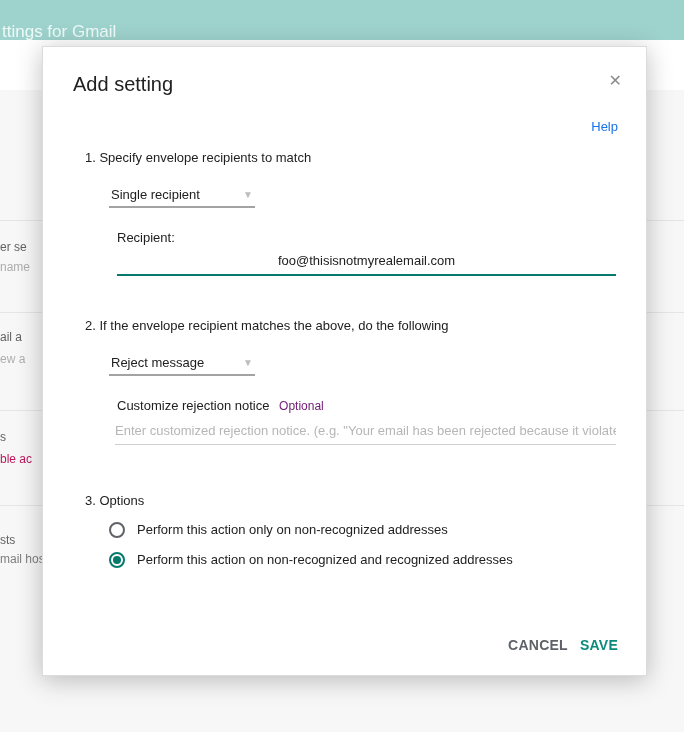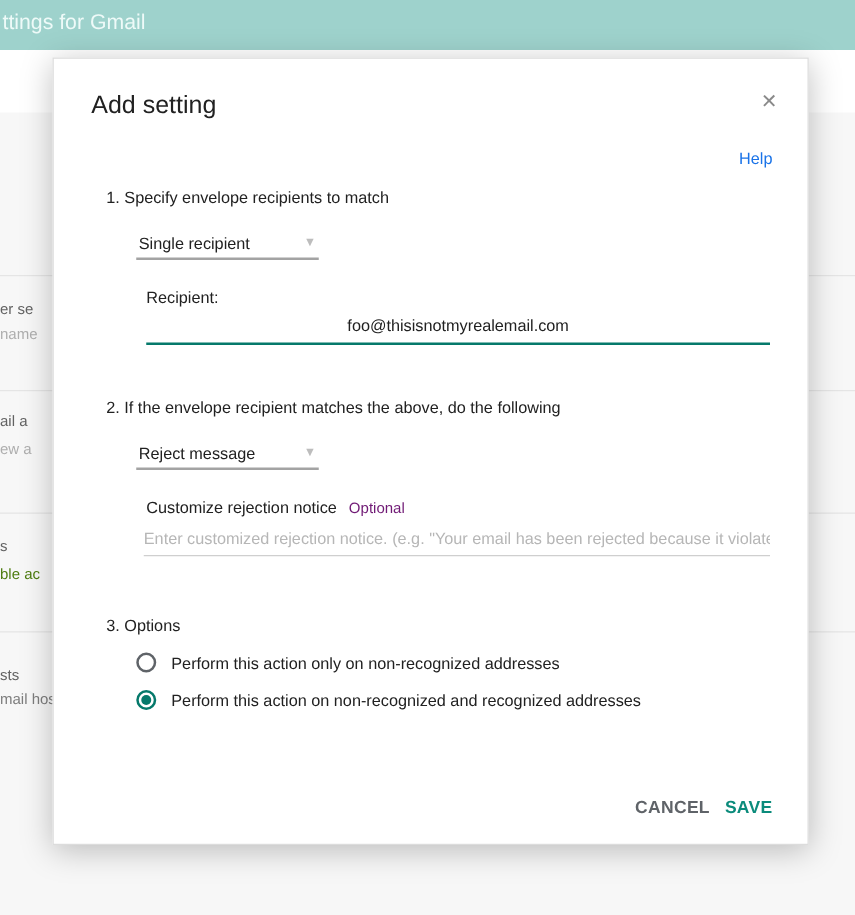--- a/index.html
+++ b/index.html
@@ -1,20 +1,20 @@
 <!DOCTYPE html>
 <html><head>
 <meta charset="utf-8">
 <style>
   * { box-sizing: border-box; margin: 0; padding: 0; }
   html, body { width: 684px; height: 732px; font-family: Arial, Helvetica, sans-serif; }
   body { position: relative; background: #f3f3f3; overflow: hidden; }
 
   
-  .bg-header { background: #9ed2cc; color: #fff; padding: 8px 0 14px 0; }
+  .bg-header { background: #9ed2cc; color: #fff; padding: 22px 0 14px 0; }
   .bg-header .title { margin-left: 0; font-size: 17px; font-weight: 400; color: #eefaf8; padding-left: 2px; }
   .bg-body { position: absolute; top: 40px; left: 0; right: 0; bottom: 0; background: #fff; }
   .bg-grey { position: absolute; top: 90px; left: 0; right: 0; bottom: 0; background: #f7f7f7; }
   .bg-grey .sec { position: absolute; left: 0; color: #626262; font-size: 12px; }
   .bg-grey .hr { border-top: 1px solid #e5e5e5; position: absolute; left: 0; right: 0; }
 
   
   .dialog {
     position: absolute;
     top: 46px; left: 42px;
@@ -45,21 +45,21 @@
   }
   .subhead { margin-left: 32px; font-size: 13px; color: #212121; margin-top: 22px; }
   .subhead .opt { color: #701a75; font-size: 12px; margin-left: 6px; }
   .notice-input {
     display: block; width: calc(100% - 30px); margin-left: 30px; margin-top: 6px;
     border: none; border-bottom: 1px solid #cfcfcf;
     font-size: 13px; padding: 4px 0 6px 0; outline: none;
   }
   .notice-input::placeholder { color: #b6b6b6; }
 
-  .radio-row { display: flex; align-items: center; margin-left: 24px; margin-top: 14px; font-size: 13px; color: #212121; }
+  .radio-row { display: flex; align-items: flex-start; margin-left: 24px; margin-top: 14px; font-size: 13px; color: #212121; }
   .radio { width: 16px; height: 16px; border: 2px solid #5f6368; border-radius: 50%; margin-right: 12px; position: relative; flex: 0 0 auto; }
   .radio.selected { border-color: #05796b; }
   .radio.selected::after { content: ""; position: absolute; top: 2px; left: 2px; width: 8px; height: 8px; background: #05796b; border-radius: 50%; }
 
   .dialog-footer { position: absolute; right: 28px; bottom: 22px; display: flex; gap: 12px; }
   .btn { font-size: 14px; font-weight: 700; letter-spacing: .25px; cursor: pointer; }
   .btn.cancel { color: #5f6368; }
   .btn.save { color: #0b8b7b; }
 </style>
 </head>
@@ -73,21 +73,21 @@
   <div class="hr" style="top:130px;"></div>
   <div class="sec" style="top:150px;">er se</div>
   <div class="sec" style="top:170px;color:#aeaeae;">name</div>
 
   <div class="hr" style="top:222px;"></div>
   <div class="sec" style="top:240px;">ail a</div>
   <div class="sec" style="top:262px;color:#aeaeae;">ew a</div>
 
   <div class="hr" style="top:320px;"></div>
   <div class="sec" style="top:340px;">s</div>
-  <div class="sec" style="top:362px;color:#4d7c0f;">ble ac</div>
+  <div class="sec" style="top:362px;color:#be185d;">ble ac</div>
 
   <div class="hr" style="top:415px;"></div>
   <div class="sec" style="top:443px;">sts</div>
   <div class="sec" style="top:462px;color:#7d7d7d;width:640px;">mail hosts for use in advanced routing, such as to direct messages to Microsoft Exchange.</div>
 </div>
 
 <div class="dialog">
   <div class="dialog-title">Add setting</div>
   <div class="close-x">✕</div>
   <div class="help-link">Help</div>

